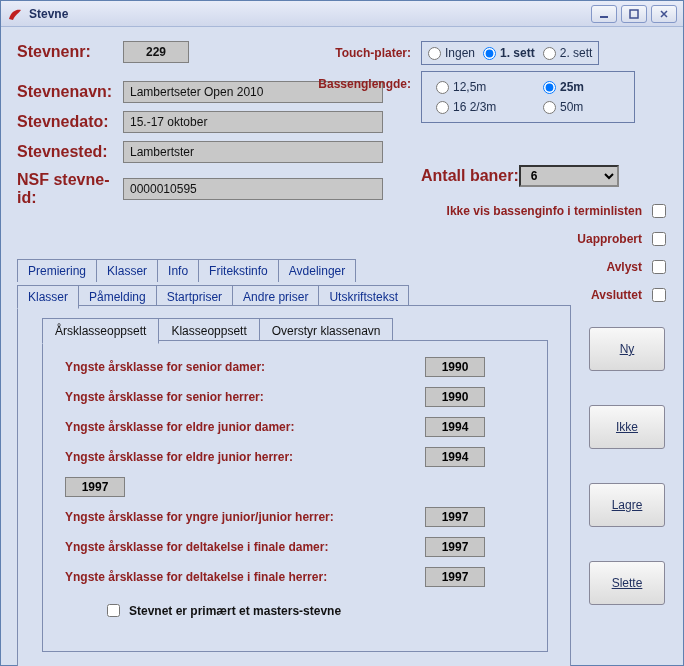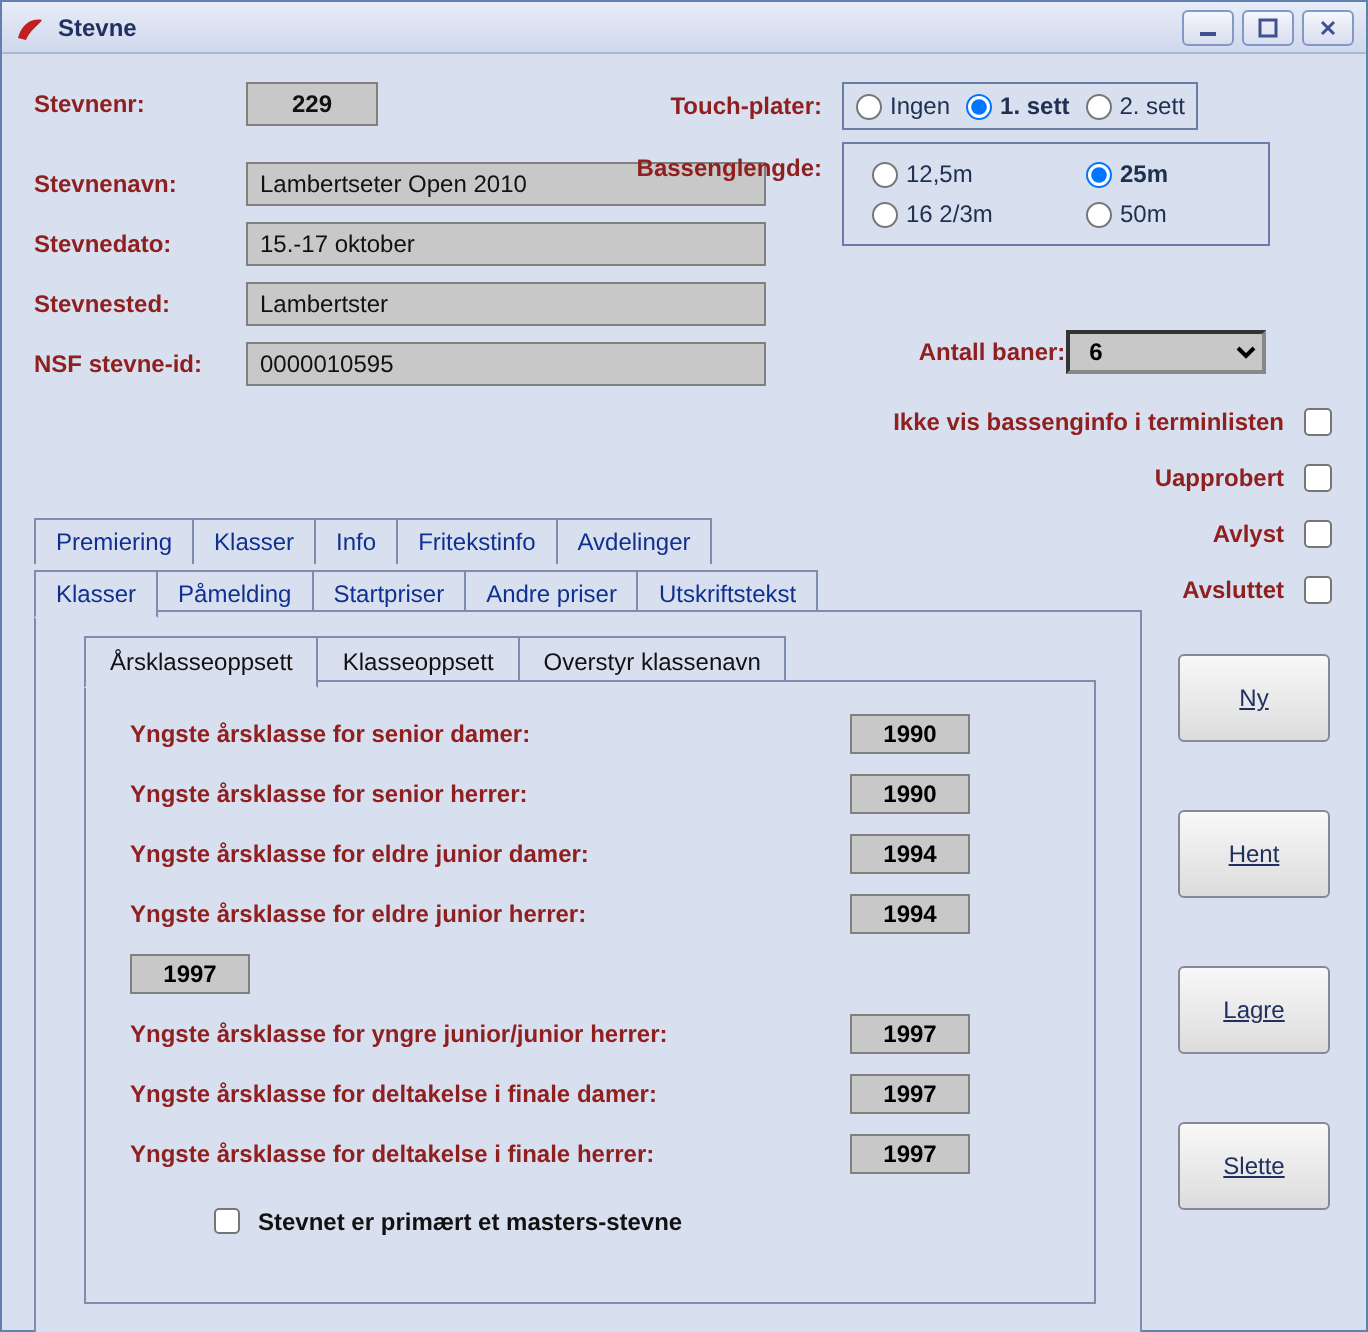--- a/index.html
+++ b/index.html
@@ -5,40 +5,40 @@
   * { box-sizing: border-box; font-family: Tahoma, Arial, sans-serif; font-size: 12px; }
   body { margin: 0; background: #ccc; overflow: hidden; }
   .window { width: 684px; height: 666px; background: linear-gradient(#d8e0f0, #d8e0f0); border: 1px solid #6080b0; box-shadow: 0 0 3px rgba(0,0,0,.3); }
   .titlebar { height: 26px; background: linear-gradient(#e8ecf8, #d0d8ec); display: flex; align-items: center; padding: 0 6px; border-bottom: 1px solid #a8b8d8; }
   .titlebar .icon { width: 16px; height: 16px; margin-right: 6px; }
   .titlebar .title { flex: 1; font-weight: bold; color: #203060; }
   .winbtns { display: flex; gap: 4px; }
   .winbtn { width: 26px; height: 18px; background: linear-gradient(#f4f6fb, #d8deee); border: 1px solid #8498c8; border-radius: 3px; display: flex; align-items: center; justify-content: center; font-size: 10px; color: #405090; cursor: pointer; }
   .content { position: relative; padding: 10px 12px 10px 12px; height: calc(100% - 26px); }
 
-  .lbl { color: #902020; font-weight: bold; font-size: 12px; }
+  .lbl { color: #902020; font-weight: bold; font-size: 16px; }
   .ro { display: inline-block; background: #c8c8c8; border: 1px solid #808080; padding: 3px 6px; color: #111; height: 22px; }
   .ro.center { text-align: center; font-weight: bold; }
   .row { display: flex; align-items: center; margin-bottom: 8px; }
 
   .left-fields { position: absolute; left: 16px; top: 14px; width: 400px; }
   .left-fields .row .flbl { width: 106px; }
   .left-fields .ro { width: 260px; }
   .left-fields .stevnenr-box { width: 66px; margin-left: 0; }
 
   .right-top { position: absolute; left: 290px; top: 14px; width: 380px; }
   .rtlbl { color: #902020; font-weight: bold; text-align: right; display: inline-block; }
 
   .radio-group { border: 1px solid #6a7ca8; border-radius: 0; background: #d8e0f0; padding: 4px 6px; display: inline-flex; align-items: center; gap: 8px; }
   .radio-group.big { display: grid; grid-template-columns: 1fr 1fr; gap: 6px 30px; padding: 8px 14px; }
   .radio-item { display: flex; align-items: center; gap: 4px; color: #203050; cursor: pointer; }
   .radio-item strong { font-weight: bold; }
   .radio-item input { margin:0; }
 
-  .antall-row { position: absolute; left: 420px; top: 138px; width: 250px; display: flex; align-items: center; justify-content: center; }
+  .antall-row { position: absolute; left: 420px; top: 138px; width: 250px; display: flex; align-items: center; justify-content: flex-start; }
   .antall-row select { width: 100px; height: 22px; background: #c8c8c8; border: 2px inset #888; font-weight: bold; padding-left: 6px; }
 
   .chk-col { position: absolute; right: 14px; top: 174px; width: 246px; display: flex; flex-direction: column; gap: 8px; }
   .chk-row { display: flex; justify-content: flex-end; align-items: center; gap: 6px; color: #902020; font-weight: bold; }
   .chk-row input { width:14px; height:14px; }
 
   .tabs-upper { position: absolute; left: 16px; top: 232px; display: flex; }
   .tabs-lower { position: absolute; left: 16px; top: 258px; display: flex; }
   .tab { border: 1px solid #7e8cb0; border-bottom: none; background: #d8e0f0; padding: 4px 10px; color: #103090; cursor: pointer; margin-right: -1px; position: relative; }
   .tab.active { background: #d8e0f0; z-index: 3; font-weight: normal; border-bottom: 1px solid #d8e0f0; }
@@ -239,19 +239,19 @@
           </div>
         <label class="masters-row">
           <input type="checkbox" style="">
           <span>Stevnet er primært et masters-stevne</span>
         </label>
       </div>
     </div>
 
     <div class="side-btns">
       <button class="sbtn">Ny</button>
-      <button class="sbtn">Hent</button>
+      <button class="sbtn">Ikke</button>
       <button class="sbtn">Lagre</button>
       <button class="sbtn">Slette</button>
     </div>
 
   </div>
 </div>
 
 </body></html>

